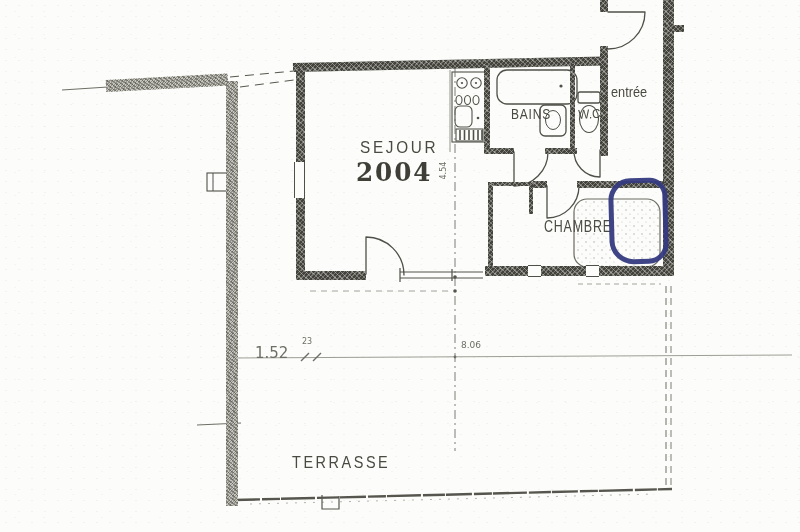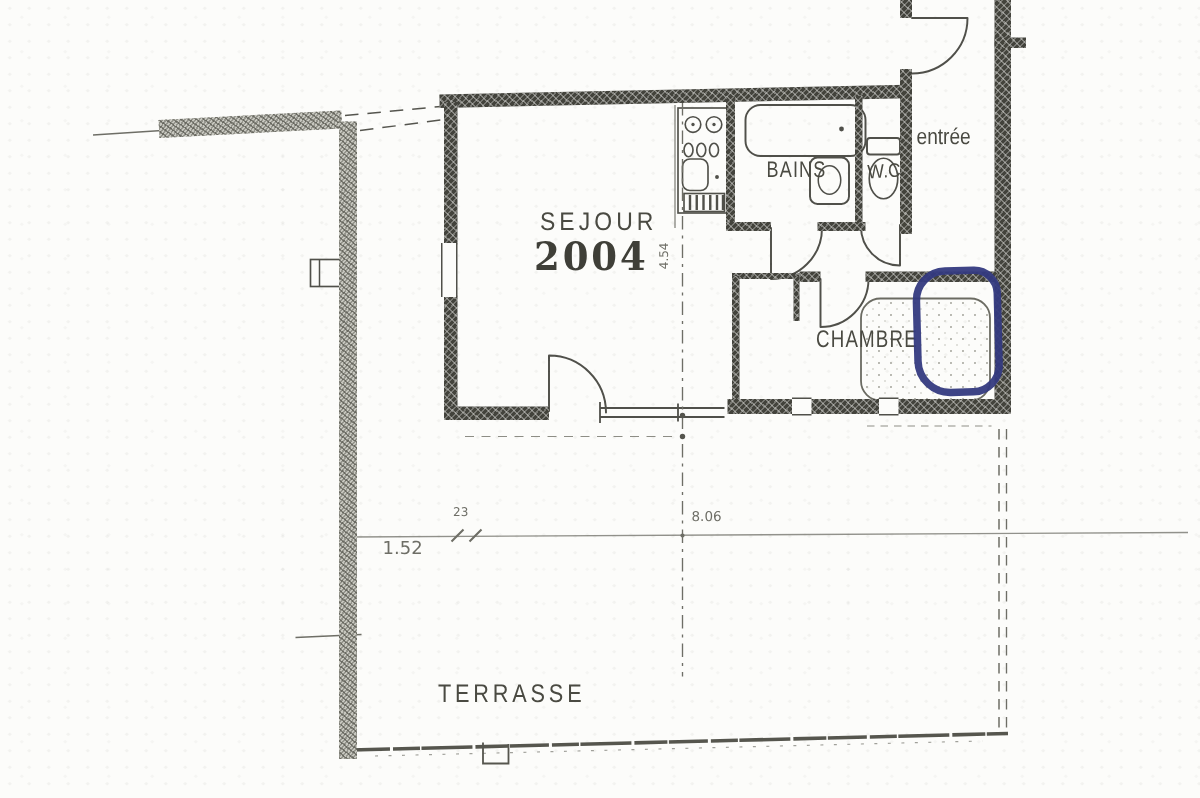--- a/index.html
+++ b/index.html
@@ -132,20 +132,20 @@
   <div class="gap z3" style="left:586px;top:265px;width:13px;height:12px;border-top:1.6px solid #50504a;border-bottom:1.6px solid #50504a;"></div>
 
   <div class="lbl" style="left:360px;top:138px;font-size:17px;letter-spacing:3px;transform:scaleX(.9);">SEJOUR</div>
   <div class="lbl" style="left:356px;top:157px;font-size:26px;font-weight:bold;font-family:'DejaVu Serif',serif;letter-spacing:2px;color:#3f3f38;transform:scaleX(.95);">2004</div>
   <div class="lbl" style="left:511px;top:105px;font-size:15px;letter-spacing:1px;transform:scaleX(.8);">BAINS</div>
   <div class="lbl" style="left:578px;top:107px;font-size:13px;transform:scaleX(.9) rotate(-3deg);">W.C</div>
   <div class="lbl" style="left:611px;top:83px;font-size:15px;transform:scaleX(.85);">entrée</div>
   <div class="lbl" style="left:544px;top:218px;font-size:16px;letter-spacing:1px;transform:scaleX(.78);">CHAMBRE</div>
   <div class="lbl" style="left:292px;top:453px;font-size:17px;letter-spacing:3px;transform:scaleX(.85);">TERRASSE</div>
 
-  <div class="dim" style="left:255px;top:344px;font-size:12px;margin-top:14px;">1.52</div>
+  <div class="dim" style="left:255px;top:344px;font-size:15px;">1.52</div>
   <div class="dim" style="left:302px;top:337px;font-size:8px;">23</div>
   <div class="dim" style="left:461px;top:340px;font-size:9px;">8.06</div>
   <div class="dim" style="left:428px;top:160px;width:30px;font-size:8px;transform:rotate(-90deg);">4.54</div>
 
   <div id="annotation"></div>
 
 </div>
 
 </body></html>

